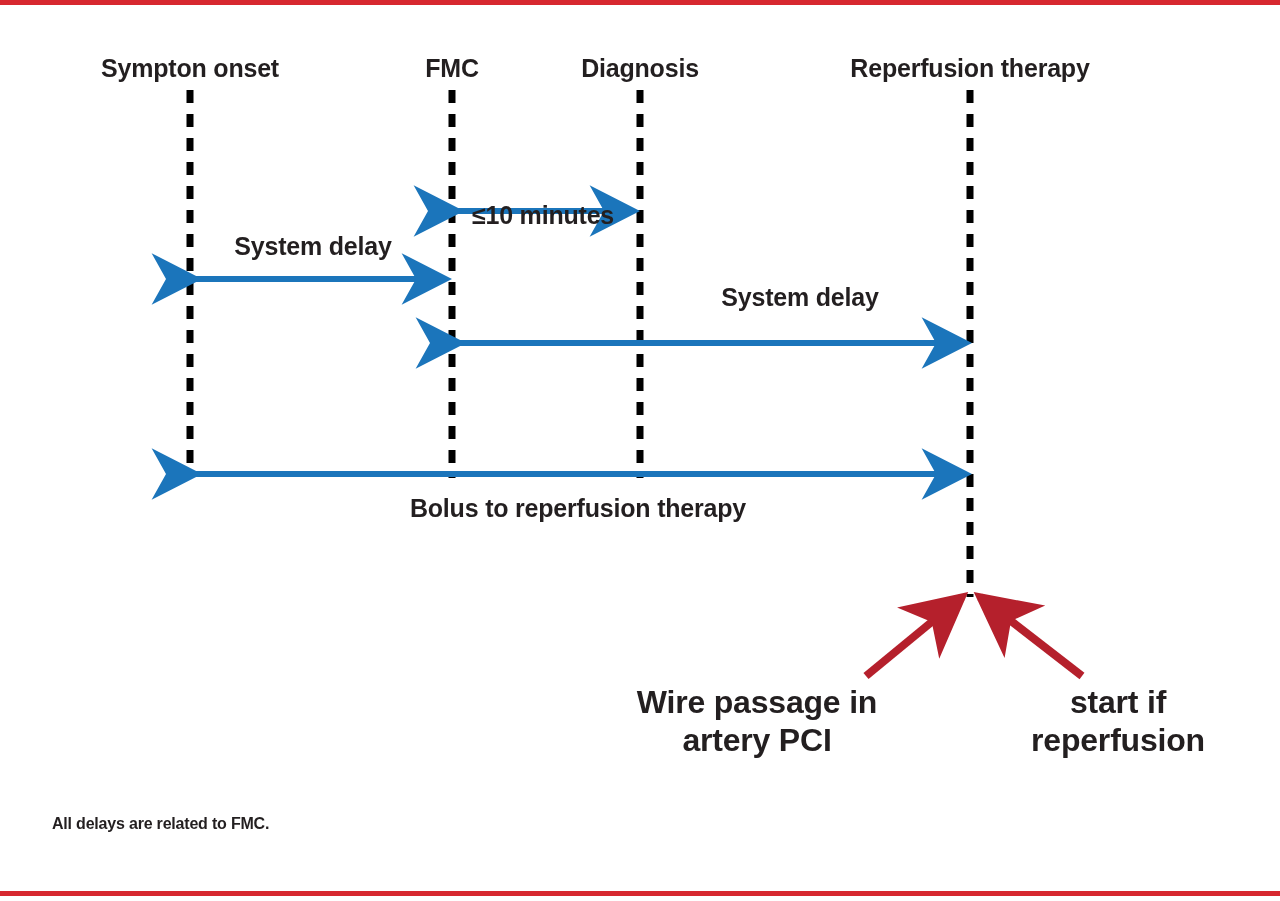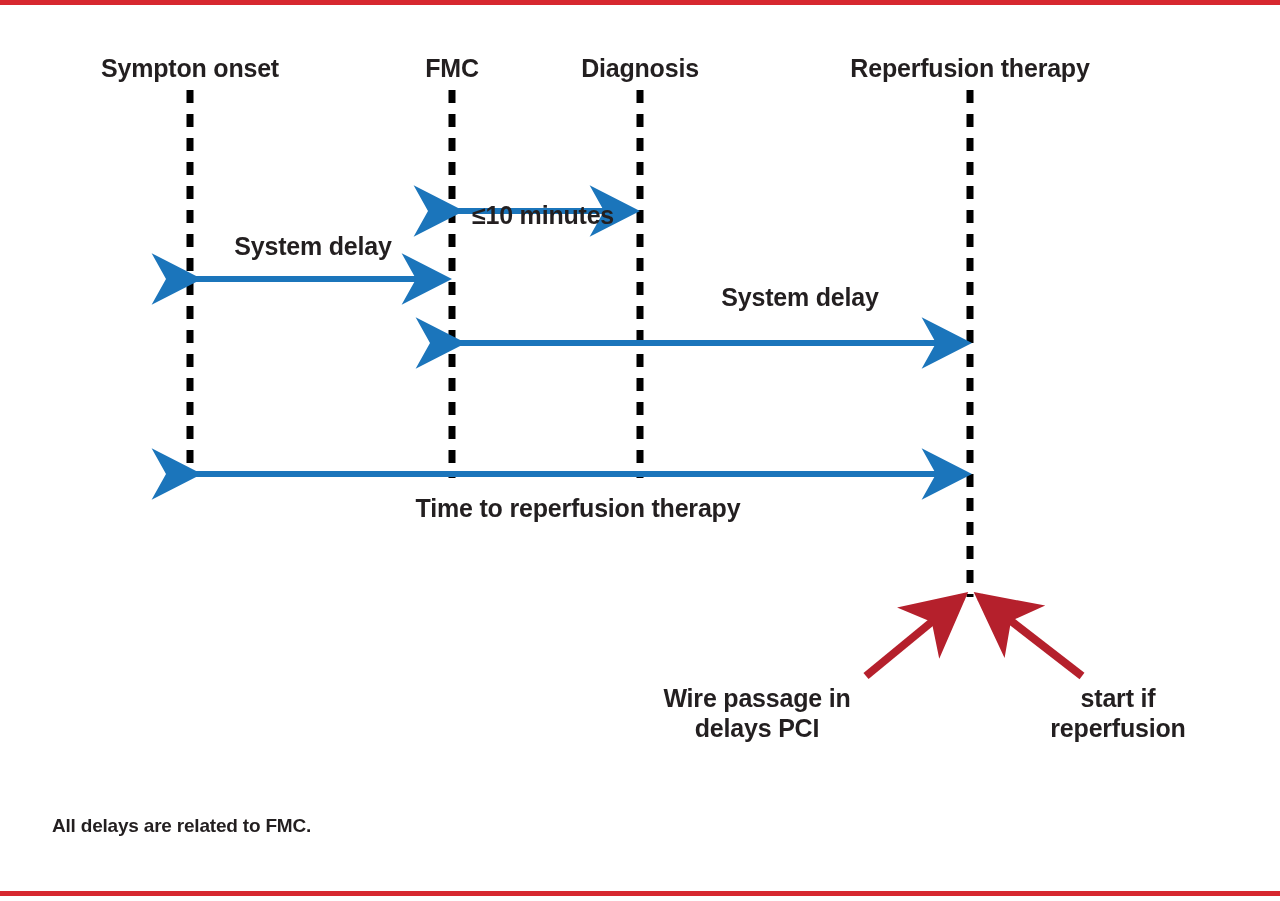--- a/index.html
+++ b/index.html
@@ -50,26 +50,26 @@
     font-size: 25px;
     transform: translateX(-50%);
     text-align: left;
   }
   .span-label {
     font-size: 25px;
     transform: translateX(-50%);
     text-align: center;
   }
   .callout-label {
-    font-size: 25px;
+    font-size: 32px;
     transform: translateX(-50%);
     text-align: center;
   }
   .footnote {
-    font-size: 19px;
+    font-size: 16px;
     left: 52px;
     top: 815px;
   }
 </style>
 </head>
 <body>
 
 <div id="figure">
 
   <div class="rule top"></div>
@@ -109,22 +109,22 @@
   <div id="milestone-labels">
       <div class="lbl milestone-label" style="left: 190px; top: 54px;">Sympton onset</div>
       <div class="lbl milestone-label" style="left: 452px; top: 54px;">FMC</div>
       <div class="lbl milestone-label" style="left: 640px; top: 54px;">Diagnosis</div>
       <div class="lbl milestone-label" style="left: 970px; top: 54px;">Reperfusion therapy</div>
     </div>
   <div id="interval-labels">
       <div class="lbl span-label" style="left: 543px; top: 163px; margin-top: 38px;">≤10 minutes</div>
       <div class="lbl span-label" style="left: 313px; top: 232px;">System delay</div>
       <div class="lbl span-label" style="left: 800px; top: 283px;">System delay</div>
-      <div class="lbl span-label" style="left: 578px; top: 494px;">Time to reperfusion therapy</div>
+      <div class="lbl span-label" style="left: 578px; top: 494px;">Bolus to reperfusion therapy</div>
     </div>
   <div id="callout-labels">
-      <div class="lbl callout-label" style="left: 757px; top: 684px;"><div>Wire passage in</div><div>delays PCI</div></div>
+      <div class="lbl callout-label" style="left: 757px; top: 684px;"><div>Wire passage in</div><div>artery PCI</div></div>
       <div class="lbl callout-label" style="left: 1118px; top: 684px;"><div>start if</div><div>reperfusion</div></div>
     </div>
 
   <div class="lbl footnote">All delays are related to FMC.</div>
 
 </div>
 
 </body></html>

